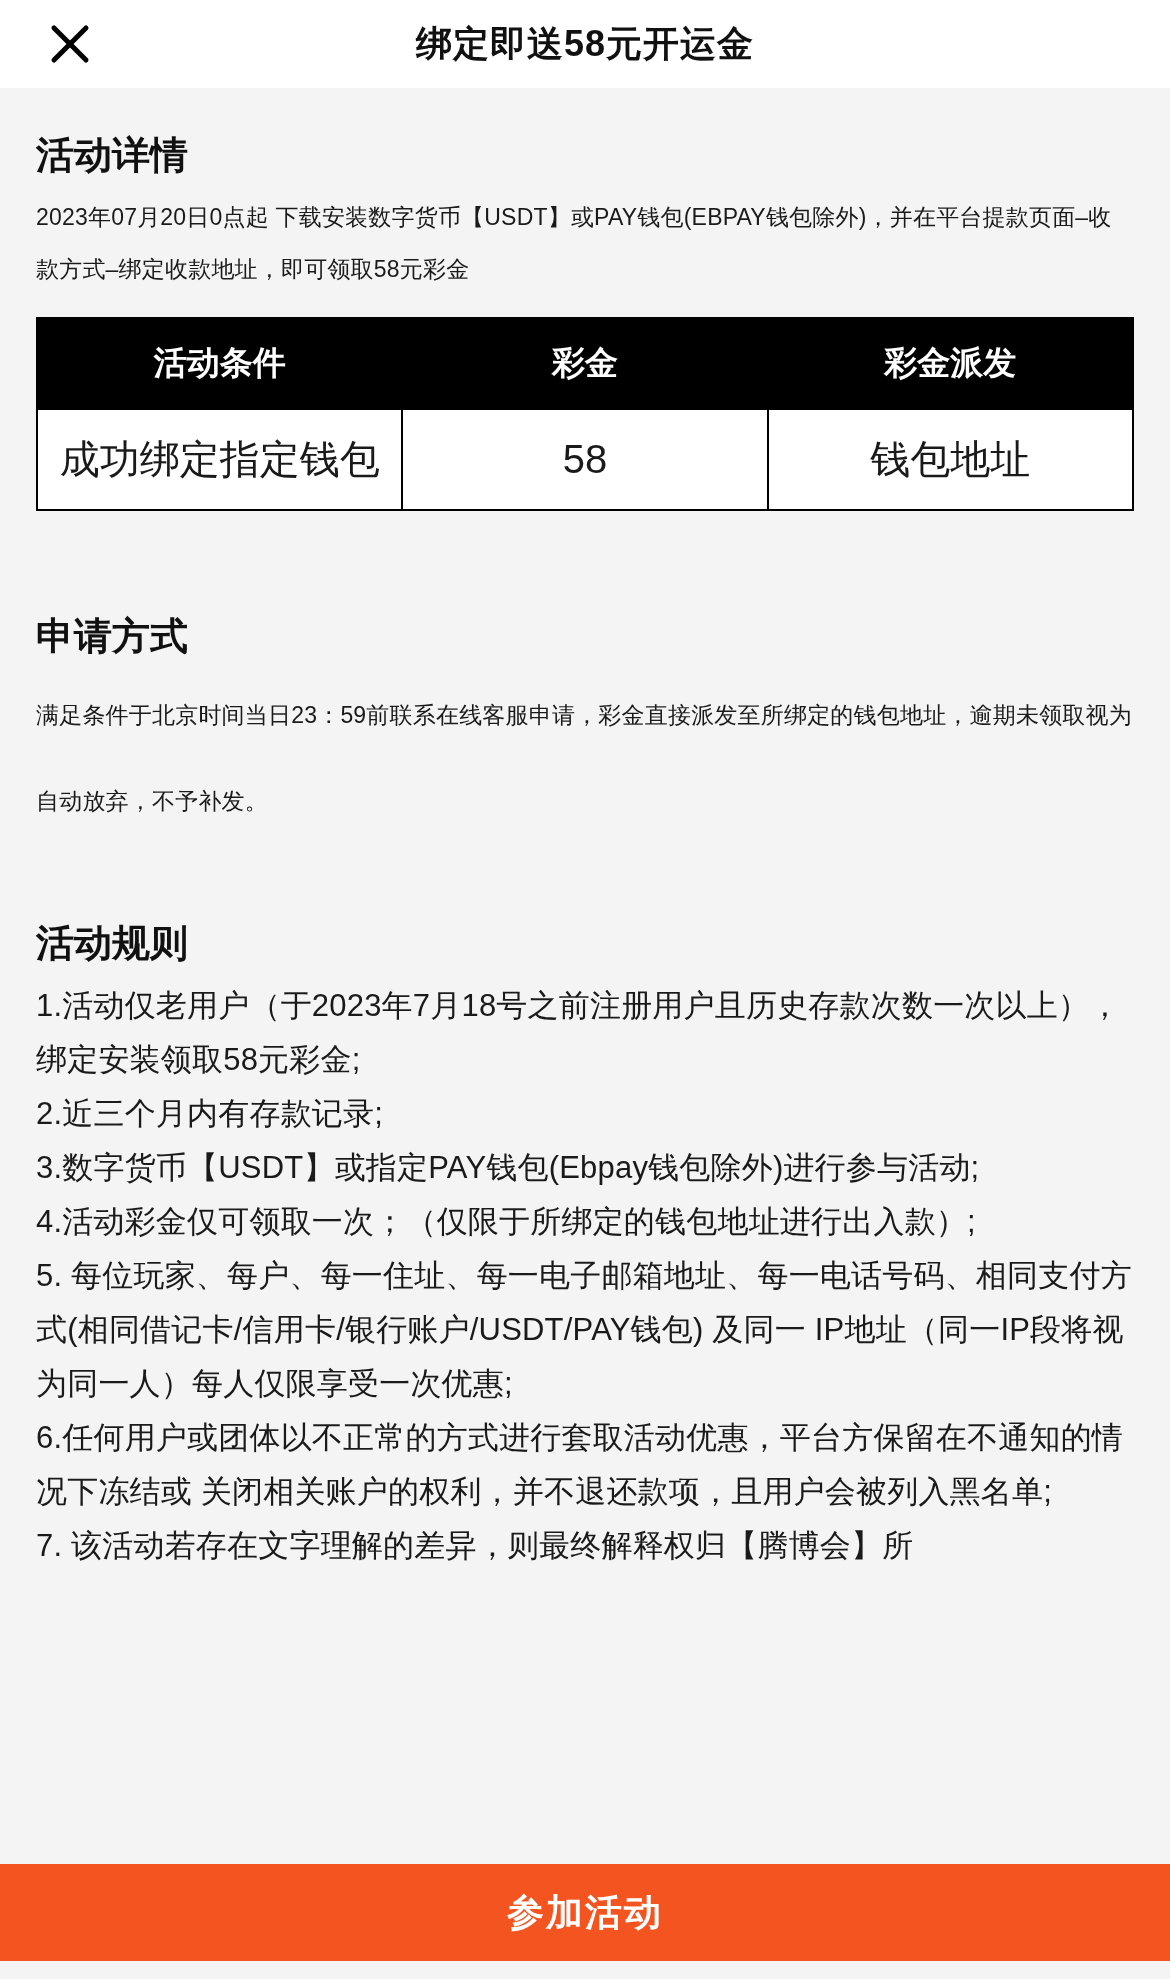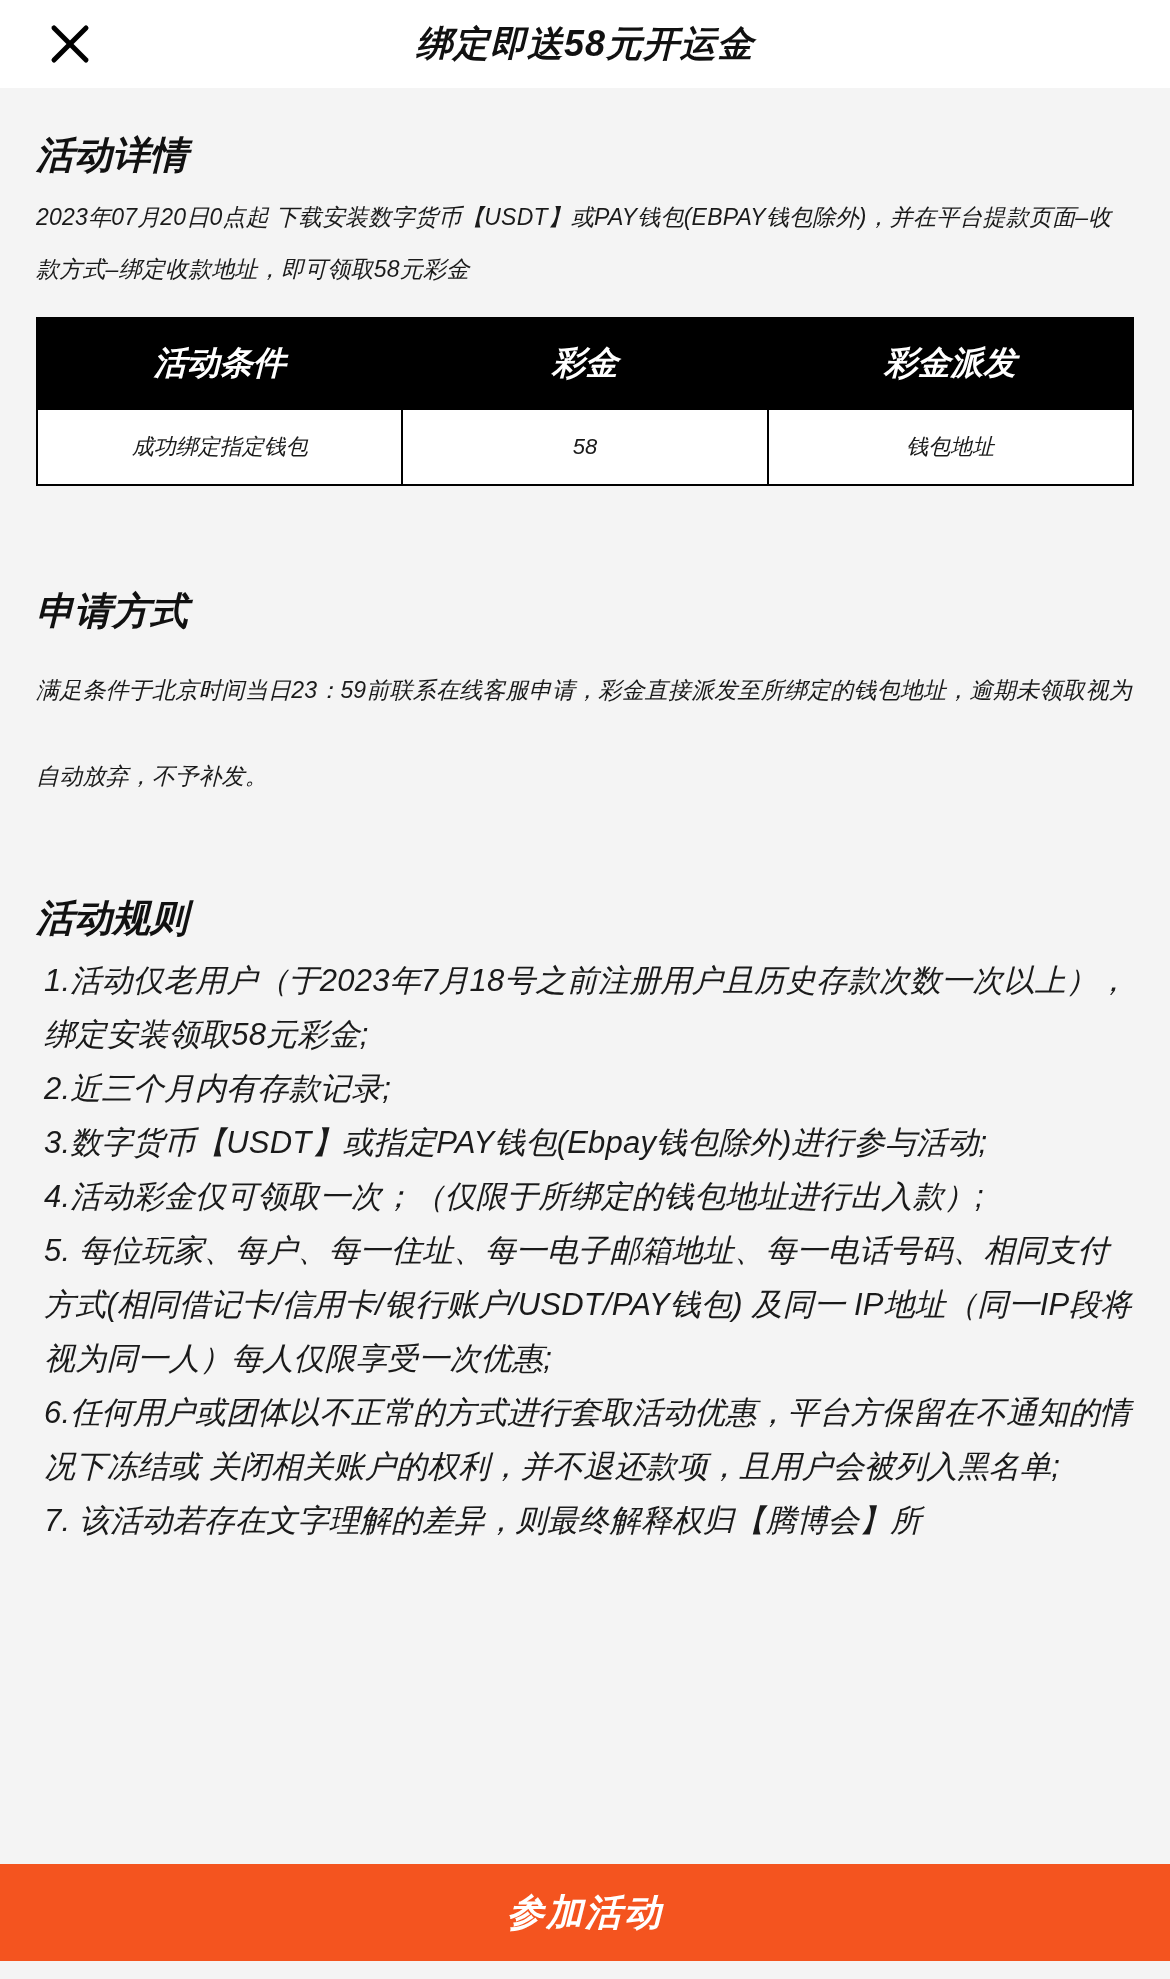--- a/index.html
+++ b/index.html
@@ -13,21 +13,20 @@
     font-family: "Liberation Sans", sans-serif;
     -webkit-font-smoothing: antialiased;
     overflow: hidden;
   }
   .page {
     position: relative;
     width: 1170px;
     height: 1979px;
     background: #f3f3f3;
     overflow: hidden;
-    font-style: italic;
   }
 
   
   .header {
     position: relative;
     height: 88px;
     background: #ffffff;
     display: flex;
     align-items: center;
     justify-content: center;
@@ -94,29 +93,29 @@
     color: #ffffff;
     font-size: 33px;
     font-weight: bold;
     padding: 22px 0;
     border: 2px solid #000000;
     text-align: center;
   }
   table.detail-table td {
     background: #ffffff;
     color: #1a1a1a;
-    font-size: 22px;
+    font-size: 40px;
     padding: 22px 4px;
     border: 2px solid #000000;
     text-align: center;
   }
 
   
   .rules {
-    margin: 6px 0 0 8px;
+    margin: 6px 0 0 0;
     padding: 0;
     list-style: none;
   }
   .rules li {
     font-size: 31px;
     line-height: 54px;
     color: #1a1a1a;
     margin: 0;
     letter-spacing: 0.2px;
   }

